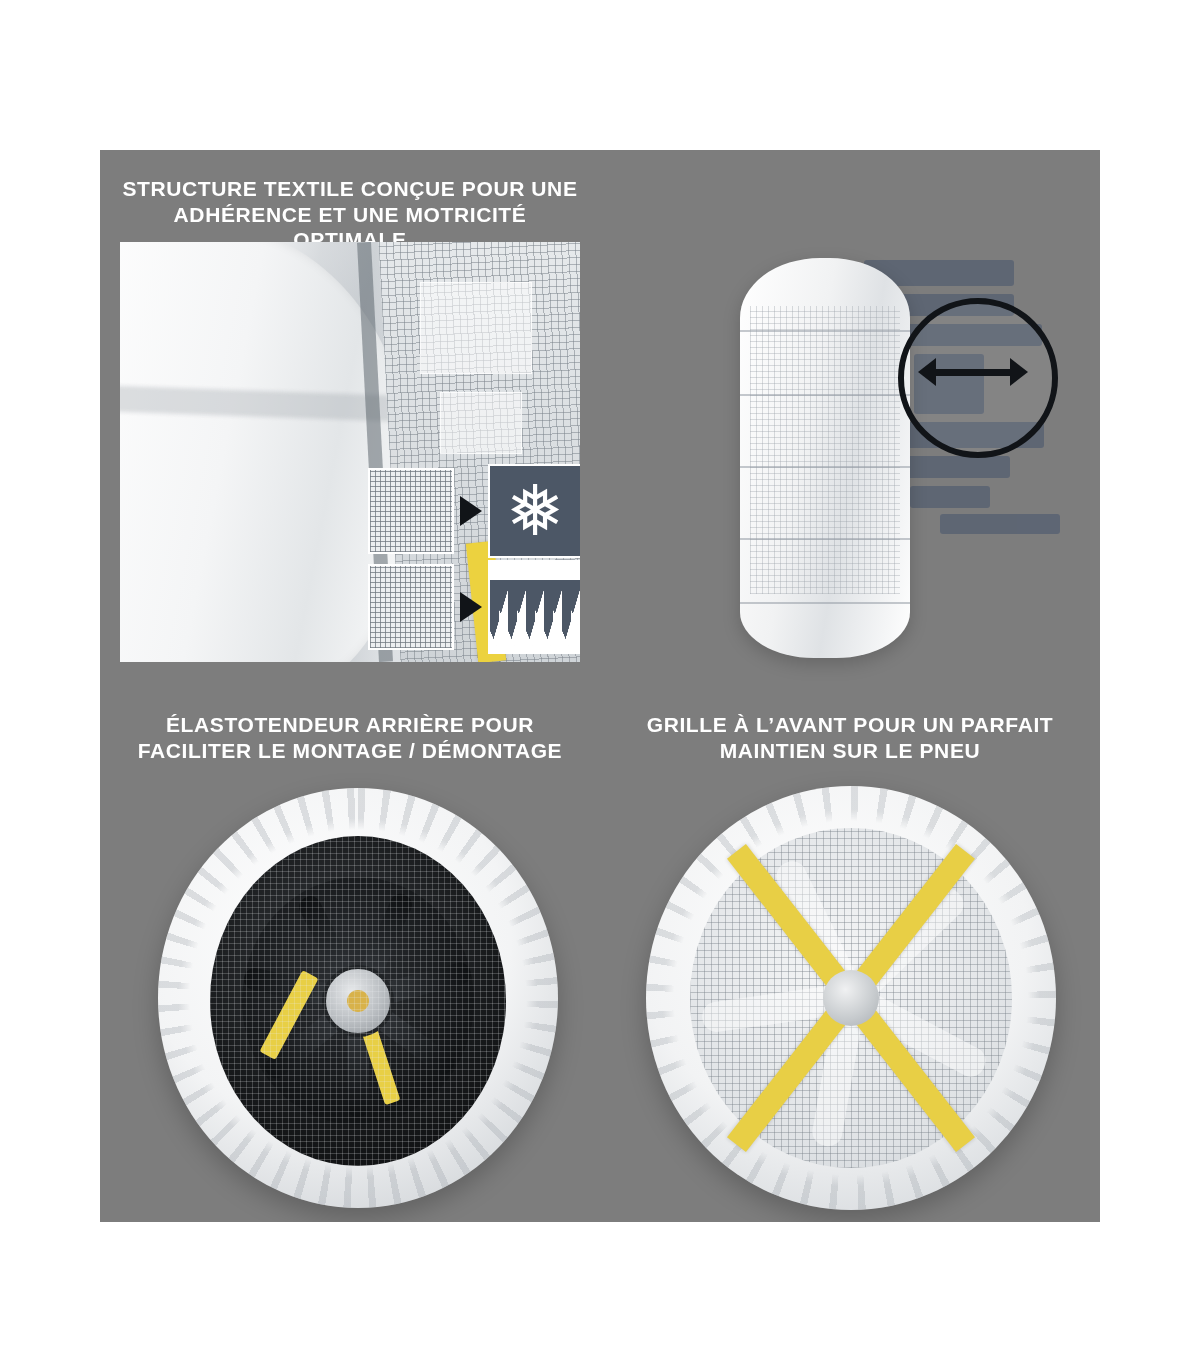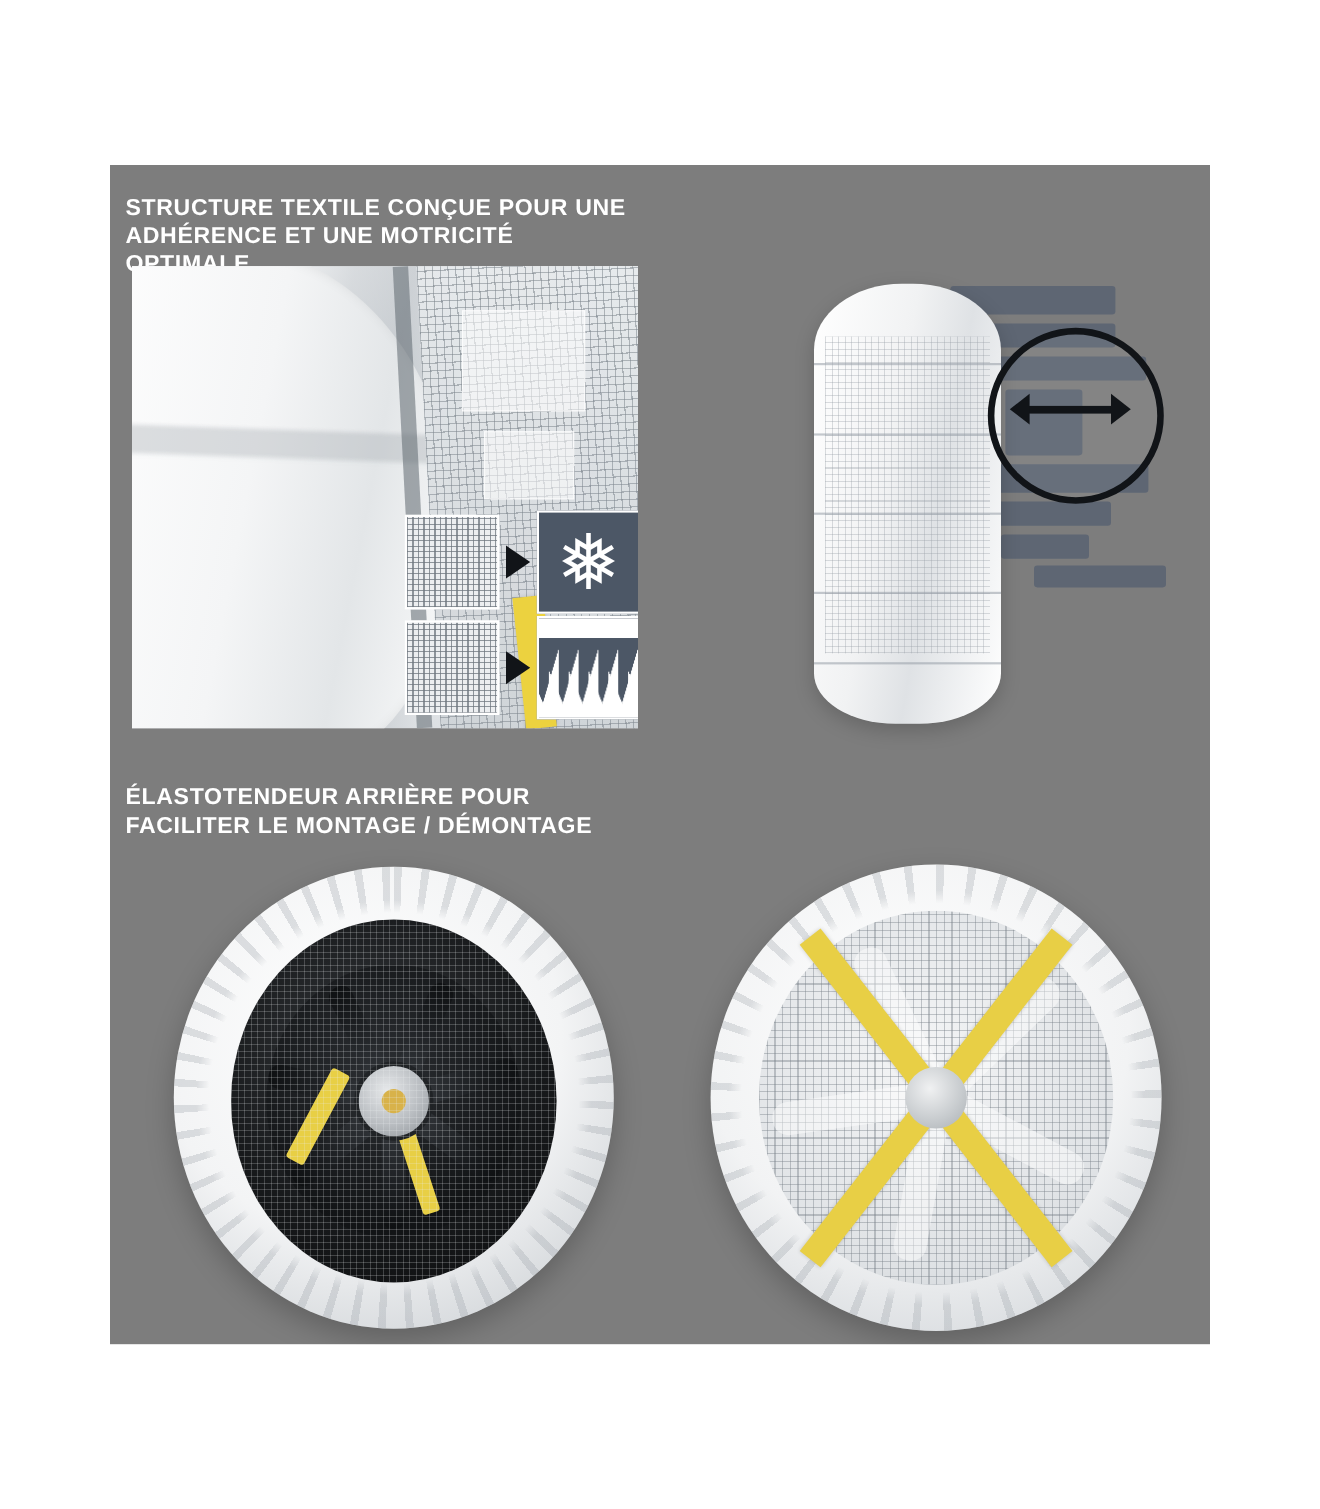--- a/index.html
+++ b/index.html
@@ -37,20 +37,21 @@
     position: absolute;
     left: 0;
     width: 100%;
     box-sizing: border-box;
     padding: 0 14px;
     color: #ffffff;
     font-size: 21px;
     font-weight: bold;
     letter-spacing: 0.6px;
     line-height: 1.22;
+    text-align: center;
   }
   .cap-top { top: 26px; }
 
   
   .photo-tl {
     position: absolute;
     left: 20px;
     top: 92px;
     width: 460px;
     height: 420px;
@@ -449,20 +450,21 @@
             <div class="ystrap" style="left:128px;top:132px;width:16px;height:96px;transform:rotate(-18deg);"></div>
             <div class="hub"></div>
           </div>
         </div>
         <div class="meshveil"></div>
       </div>
     </div>
   </div>
 
   <div class="quad q-br">
+    <div class="caption cap-top">GRILLE À L’AVANT POUR UN PARFAIT MAINTIEN SUR LE PNEU</div>
 
     <div class="br-stage">
       <div class="front-outer">
         <div class="ruffle-ring"></div>
         <div class="front-mesh">
           <div class="front-spoke" style="transform:translate(-50%,0) rotate(10deg);"></div>
           <div class="front-spoke" style="transform:translate(-50%,0) rotate(82deg);"></div>
           <div class="front-spoke" style="transform:translate(-50%,0) rotate(154deg);"></div>
           <div class="front-spoke" style="transform:translate(-50%,0) rotate(226deg);"></div>
           <div class="front-spoke" style="transform:translate(-50%,0) rotate(298deg);"></div>

